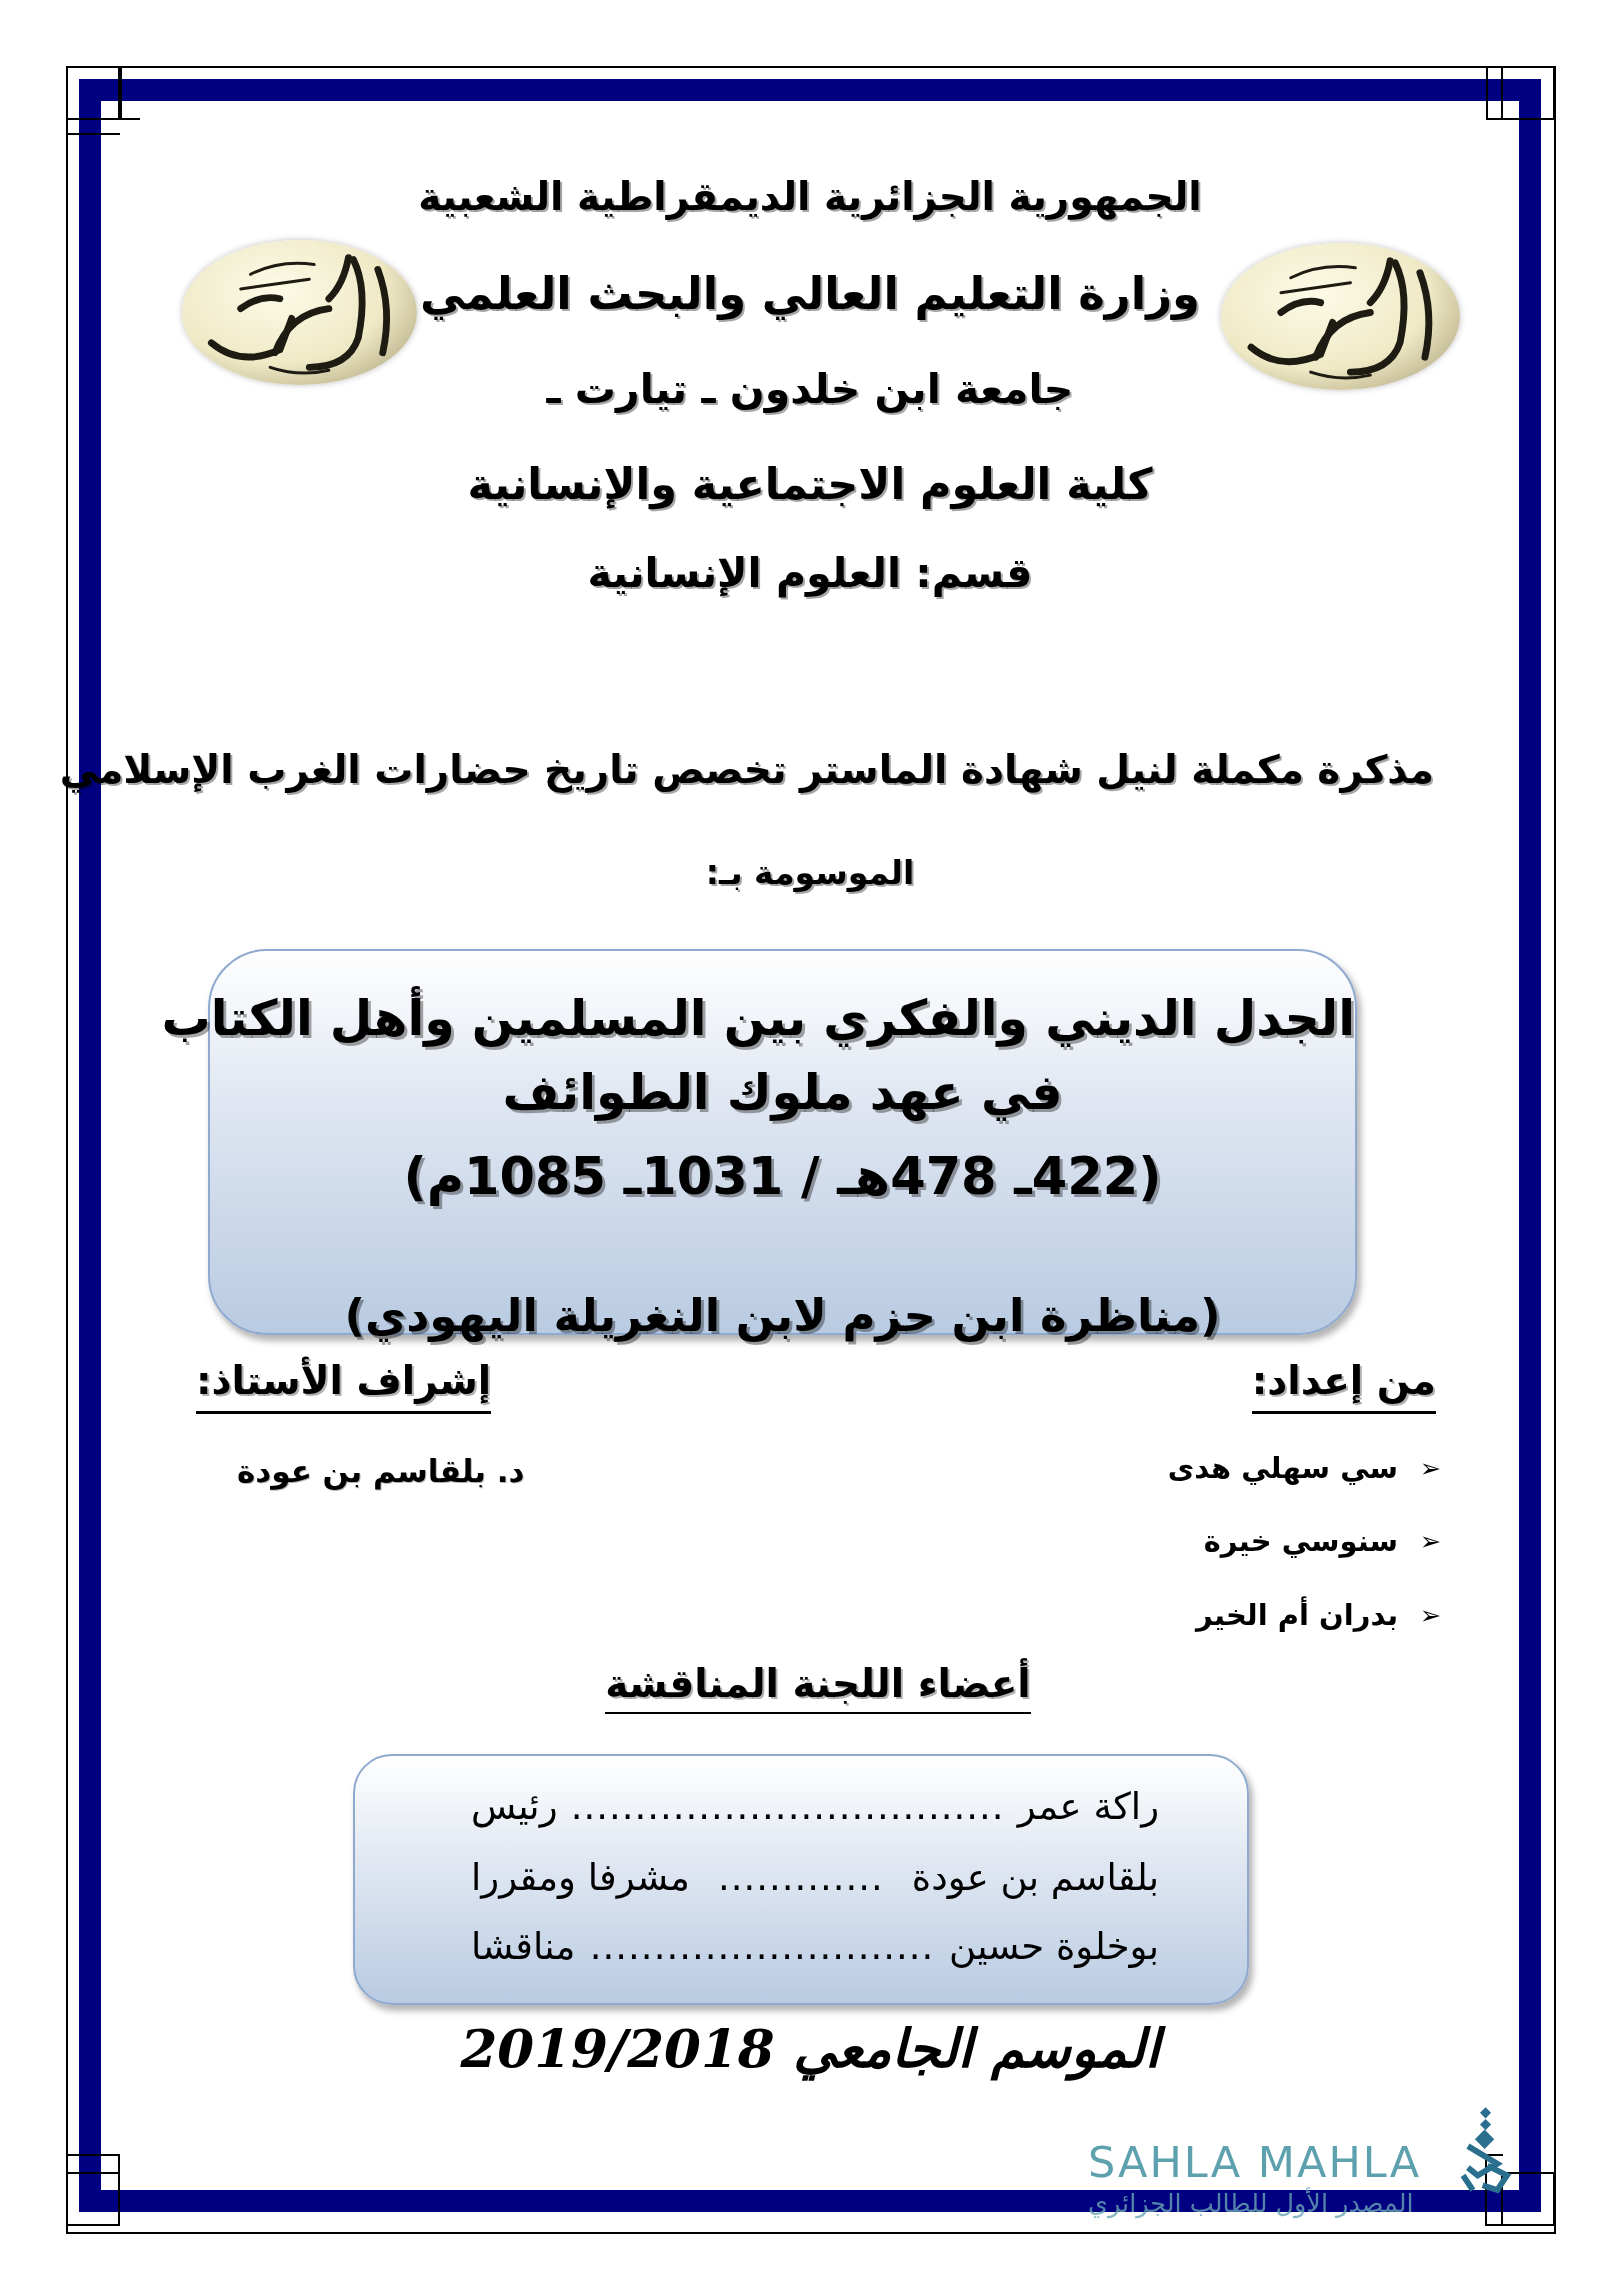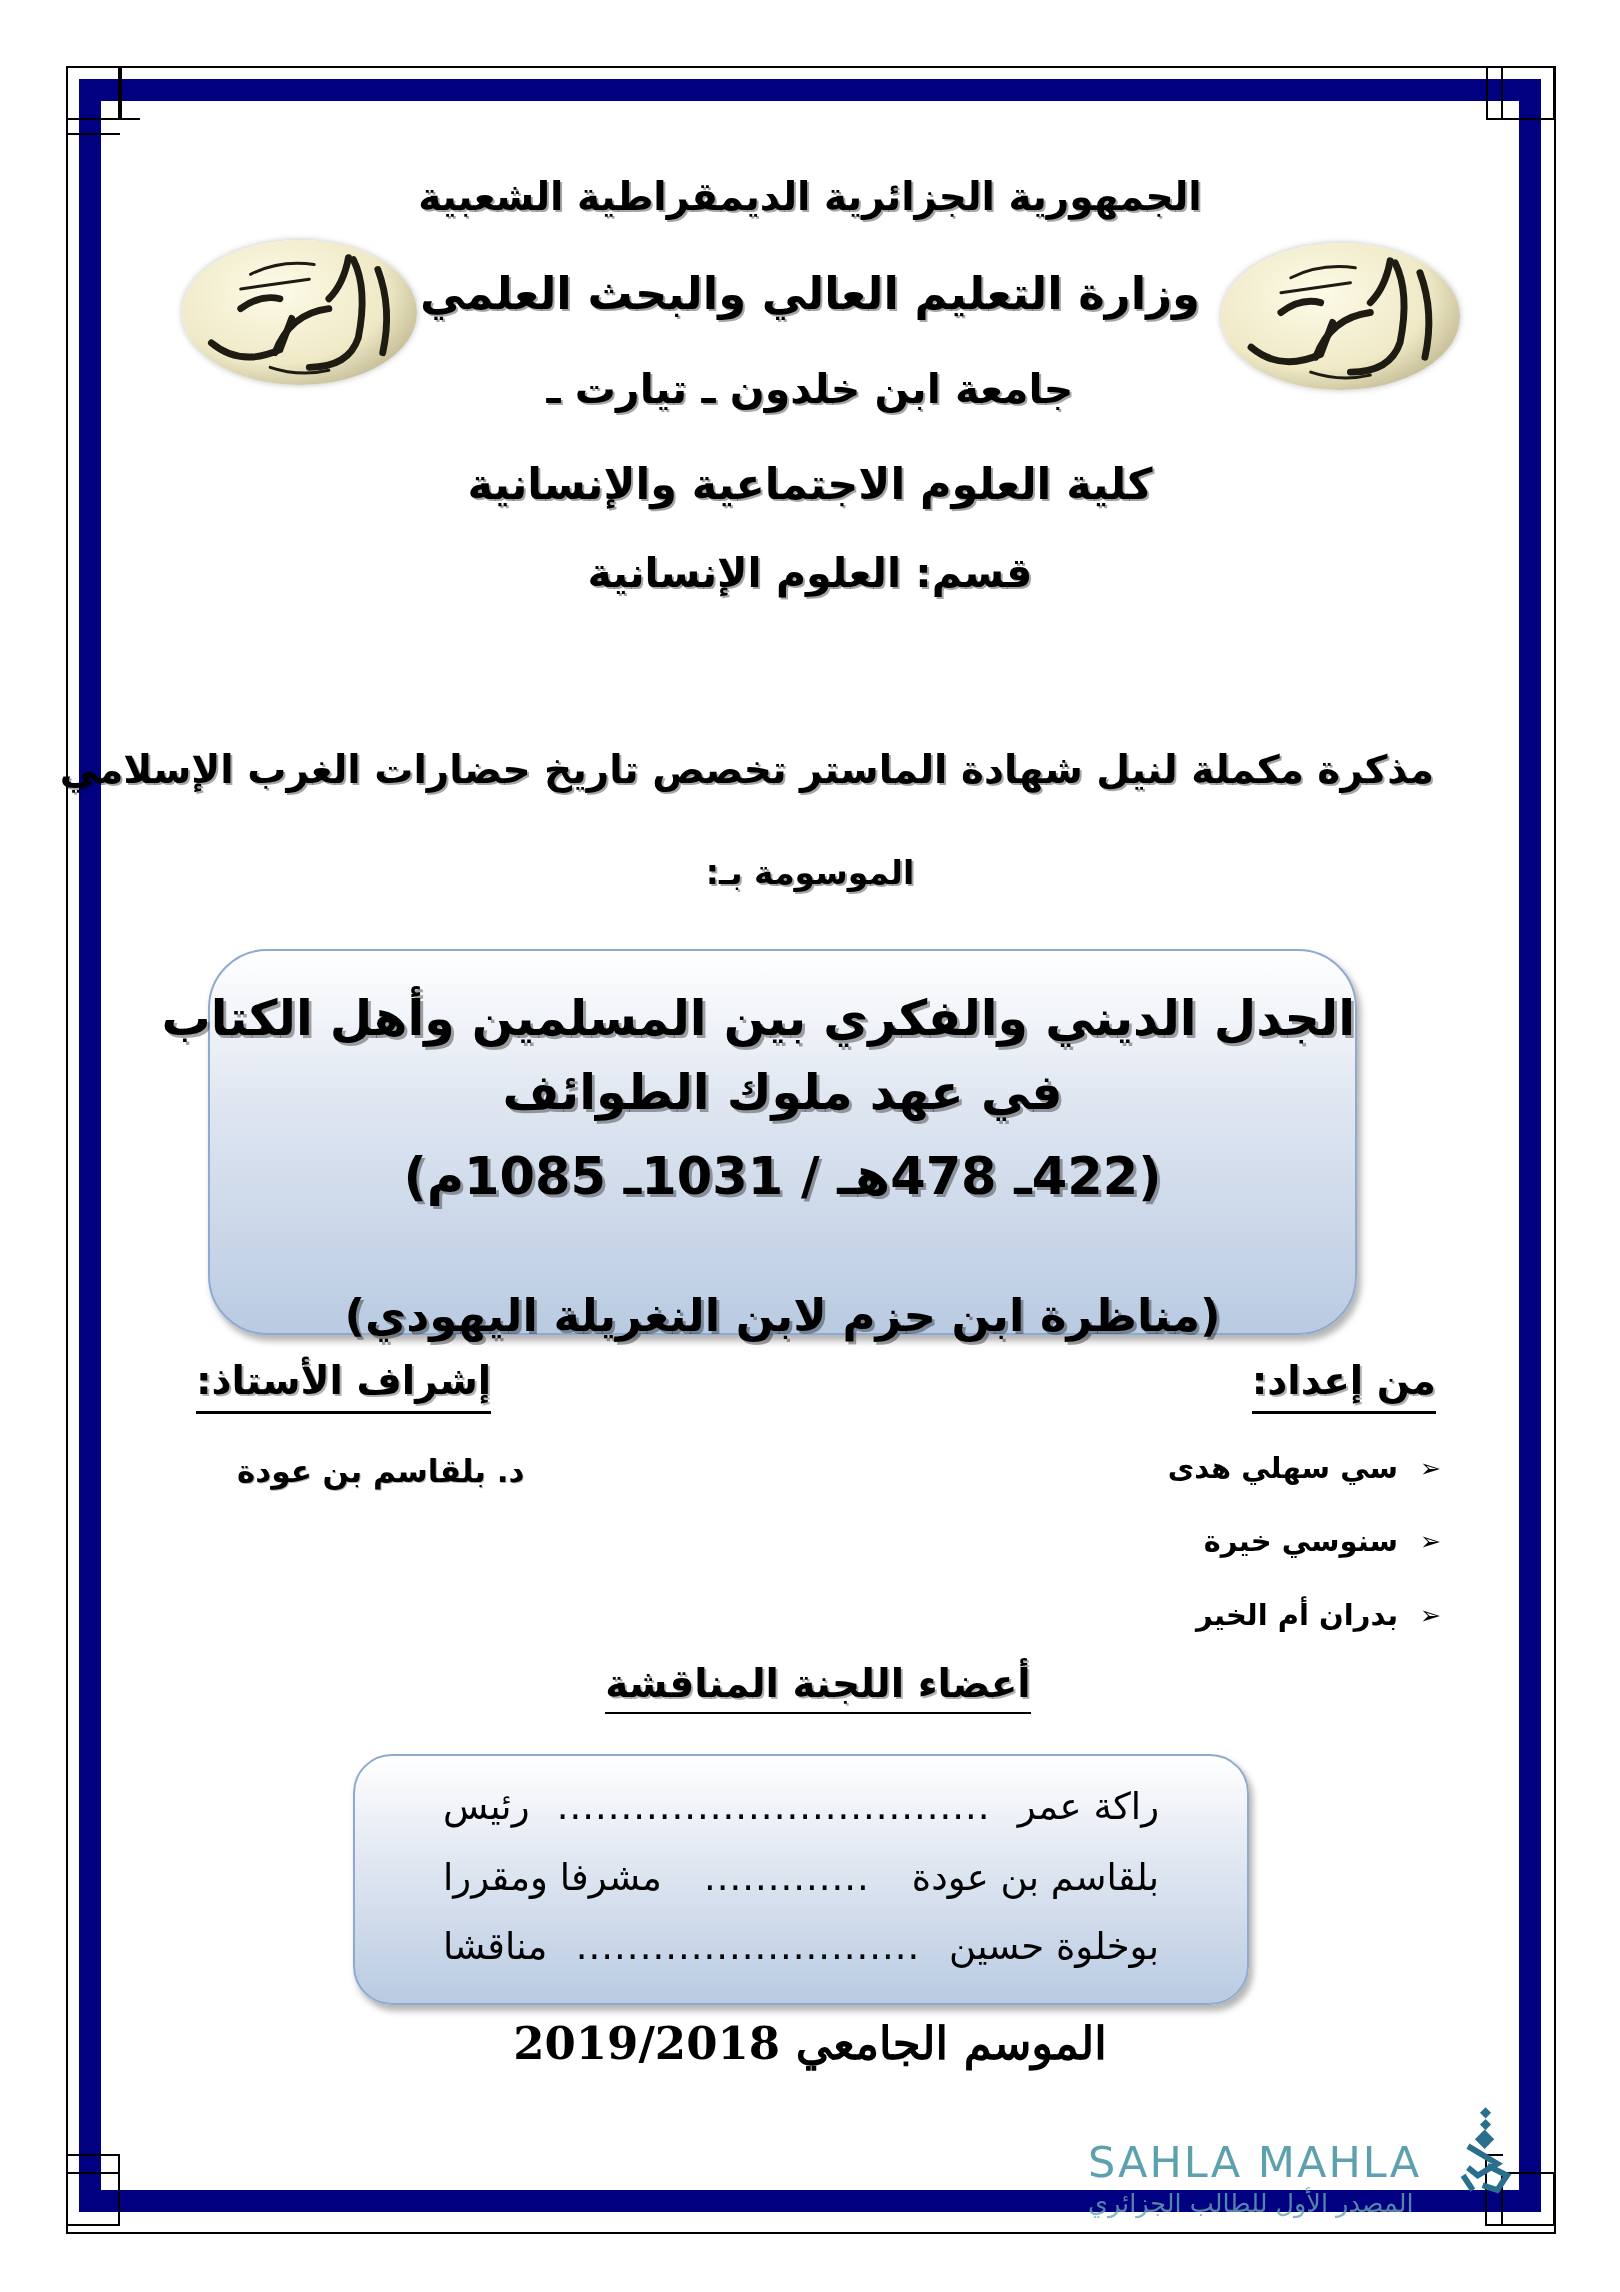--- a/index.html
+++ b/index.html
@@ -44,23 +44,23 @@
   .committee-head { position:absolute; left:16px; right:0; text-align:center; }
   .committee-head span { display:inline-block; font-weight:bold; font-size:39px; direction:rtl;
      border-bottom:2.9px solid #000; padding-bottom:5.9px; text-shadow:2px 2px 0 rgba(0,0,0,0.3); }
   .comm-box { position:absolute; border-radius:39px;
      background: linear-gradient(to bottom, #ffffff 0%, #dfe6f1 45%, #b9cbe2 100%);
      border:2px solid #8fa9cf; box-shadow: 3.9px 5.9px 5.9px rgba(90,90,90,0.45); }
   .comm-row { position:absolute; left:88px; right:88px; display:flex; flex-direction:row-reverse;
      justify-content:space-between; align-items:baseline; direction:ltr; font-size:37px; white-space:nowrap; }
   .comm-row .nm { direction:rtl; }
   .comm-row .dots { flex:1; overflow:hidden; direction:ltr; text-align:center; letter-spacing:1px; margin:0 3.9px; }
-  .comm-row .role { direction:rtl; }
-  .season { position:absolute; left:0; right:0; text-align:center; font-weight:bold; font-size:45px;
-     direction:rtl; font-family:"DejaVu Serif", serif; }
+  .comm-row .role { direction:rtl;margin-left:28px; }
+  .season { position:absolute; left:0; right:0; text-align:center; font-weight:bold; font-size:53px;
+     direction:rtl; font-family:"DejaVu Serif", serif;font-style:italic; }
   .wm { position:absolute; }
   .wm-title { font-family:"DejaVu Sans", sans-serif; color:#5ea1ae; font-size:43px; letter-spacing:2px; }
   .wm-sub { color:#6aa6b5; font-size:25.5px; direction:rtl; opacity:0.8; }
 </style>
 </head>
 <body>
 
 <div>
 
   <div class="frame-black" style="left:66px; top:66px; width:1490px; height:2168px;"></div>

